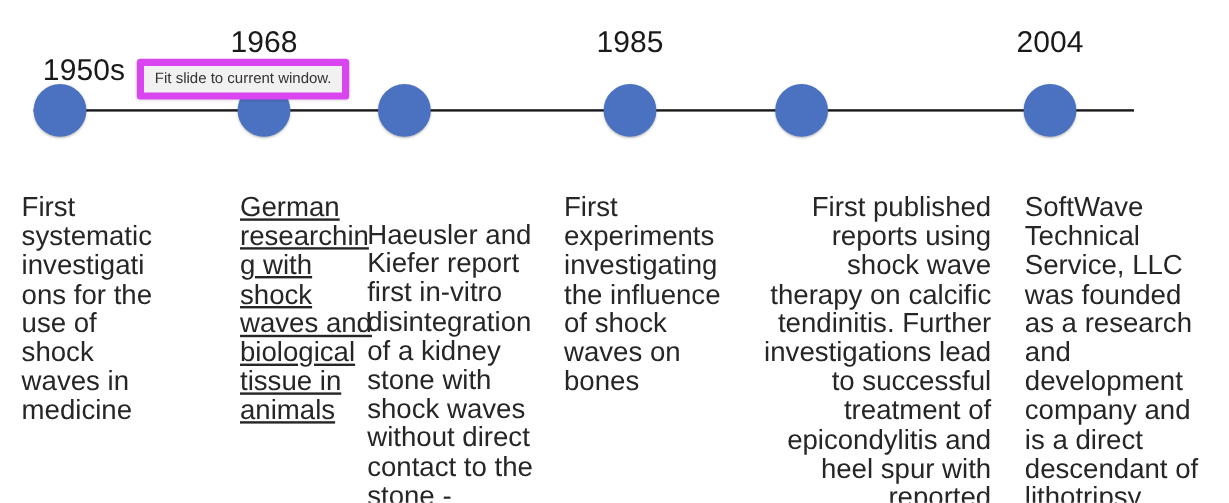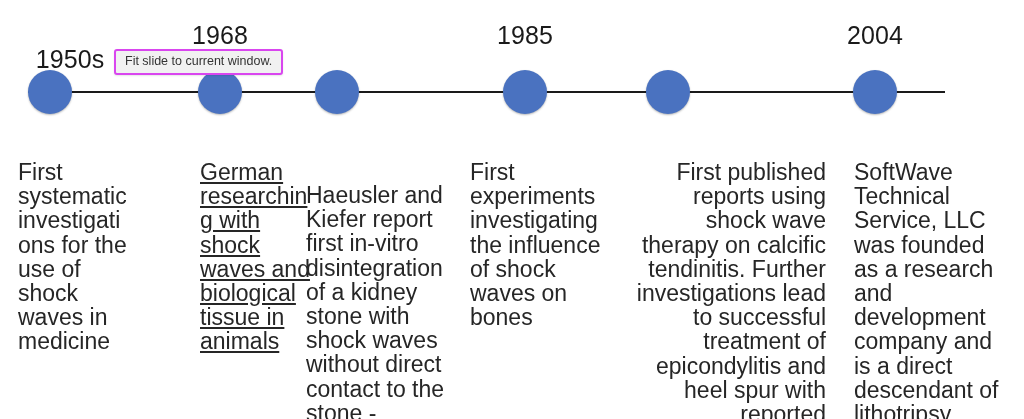--- a/index.html
+++ b/index.html
@@ -53,21 +53,21 @@
     white-space: pre-line;
   }
 
   
   #fit-slide-tooltip {
     position: absolute;
     left: 114px;
     top: 49px;
     padding: 3px 9px 4px 9px;
     background: #f1f1f1;
-    border: 2px solid #d946ef;
+    border: 6px solid #d946ef;
     border-radius: 3px;
     font-size: 12.5px;
     line-height: 15px;
     color: #333333;
     white-space: nowrap;
     box-shadow: 0 1px 2px rgba(0,0,0,0.10);
     z-index: 20;
   }
 
   

